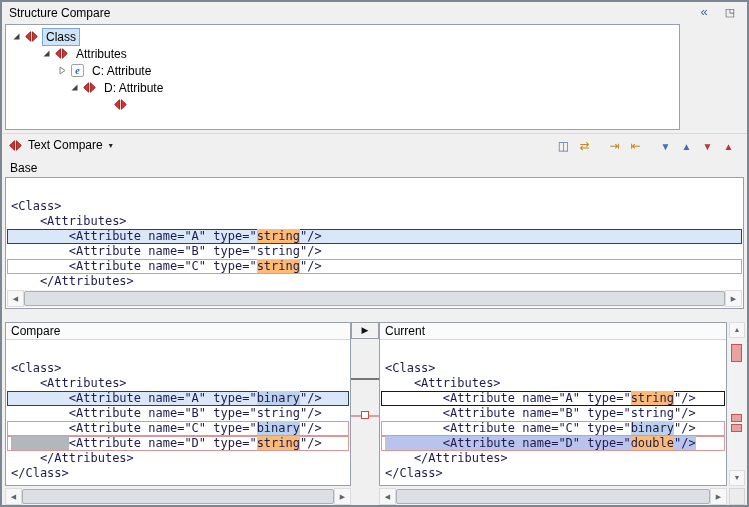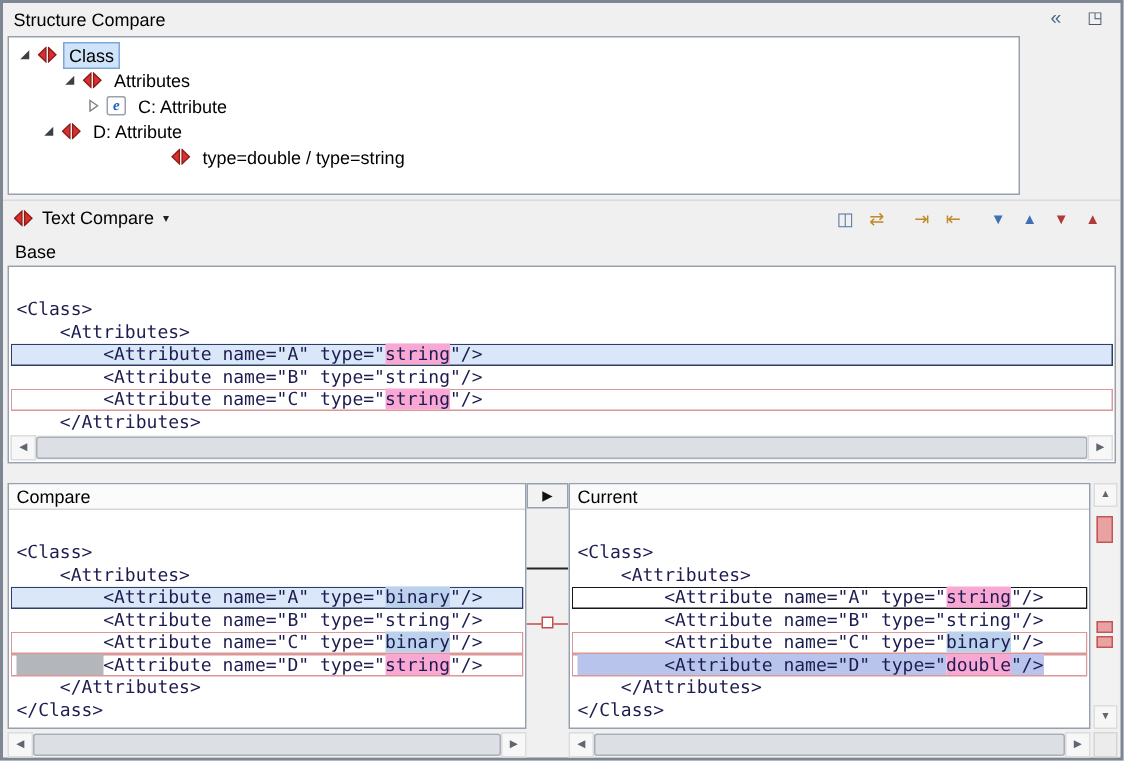--- a/index.html
+++ b/index.html
@@ -42,21 +42,21 @@
   .pane { background:#fff; border:1px solid #96a1ad; }
   .base-pane { left:3px; top:175px; width:739px; height:132px; }
   .code { position:absolute; left:1px; right:1px; top:1px; overflow:hidden;
           font-family:"DejaVu Sans Mono","Liberation Mono",monospace; font-size:12px; line-height:15px;
           white-space:pre; color:#1c1c50; padding-top:20px; }
   .base-code { bottom:18px; }
   .code-line { height:15px; padding-left:4px; }
   .diff-selected { background:#d9e7f8; box-shadow:inset 0 0 0 1px #2e3f63; }
   .diff-outline  { box-shadow:inset 0 0 0 1px #17171c; }
   .diff-conflict { box-shadow:inset 0 0 0 1px #dc9898; }
-  .hl-green    { background:#f9a8d4; }
+  .hl-green    { background:#fdba74; }
   .hl-blue     { background:#bcd2ec;text-align:center; }
   .hl-gray     { background:#b3b6ba; }
   .hl-lavender { background:#b8c4ec; }
 
   
   .left-pane  { left:3px;   top:320px; width:346px; height:164px; }
   .right-pane { left:377px; top:320px; width:348px; height:164px; }
   .pane-header { position:absolute; left:0; right:0; top:0; height:17px; background:#fbfbfb; border-bottom:1px solid #d3d7dc;
                  font-size:12px; line-height:16px; padding-left:5px; color:#000; }
   .pane-code { top:18px; bottom:1px; }
@@ -119,36 +119,35 @@
         </svg>
       <span class="tree-label">Attributes</span>
     </div>
     <div class="tree-row" style="padding-left:52px">
       <svg class="exp" width="9" height="9">
           <path d="M2 1 L7 4.5 L2 8 Z" fill="#ffffff" stroke="#848484"></path>
         </svg>
       <span class="eicon">e</span>
       <span class="tree-label">C: Attribute</span>
     </div>
-    <div class="tree-row" style="padding-left:22px">
+    <div class="tree-row" style="padding-left:64px">
       <svg class="exp" width="9" height="9">
           <path d="M7.5 1.5 V7.5 H1.5 Z" fill="#404040"></path>
         </svg>
       <svg class="cicon" width="13" height="11" viewBox="0 0 13 11">
           <path d="M0.7 5.5 L5.6 0.8 V10.2 Z" fill="#d9302e" stroke="#8e1a18" stroke-width="0.9"></path>
           <path d="M12.3 5.5 L7.4 0.8 V10.2 Z" fill="#d9302e" stroke="#8e1a18" stroke-width="0.9"></path>
         </svg>
       <span class="tree-label">D: Attribute</span>
     </div>
     <div class="tree-row" style="padding-left:108px">
       <svg class="cicon" width="13" height="11" viewBox="0 0 13 11">
           <path d="M0.7 5.5 L5.6 0.8 V10.2 Z" fill="#d9302e" stroke="#8e1a18" stroke-width="0.9"></path>
           <path d="M12.3 5.5 L7.4 0.8 V10.2 Z" fill="#d9302e" stroke="#8e1a18" stroke-width="0.9"></path>
         </svg>
-      <span class="tree-label">type=double / type=string</span>
     </div>
   </div>
 
   <div class="abs tc-header">
     <span class="tc-left">
       <svg width="13" height="11" viewBox="0 0 13 11">
           <path d="M0.7 5.5 L5.6 0.8 V10.2 Z" fill="#d9302e" stroke="#8e1a18" stroke-width="0.9"></path>
           <path d="M12.3 5.5 L7.4 0.8 V10.2 Z" fill="#d9302e" stroke="#8e1a18" stroke-width="0.9"></path>
         </svg>
       <span class="tc-title">Text Compare</span>

